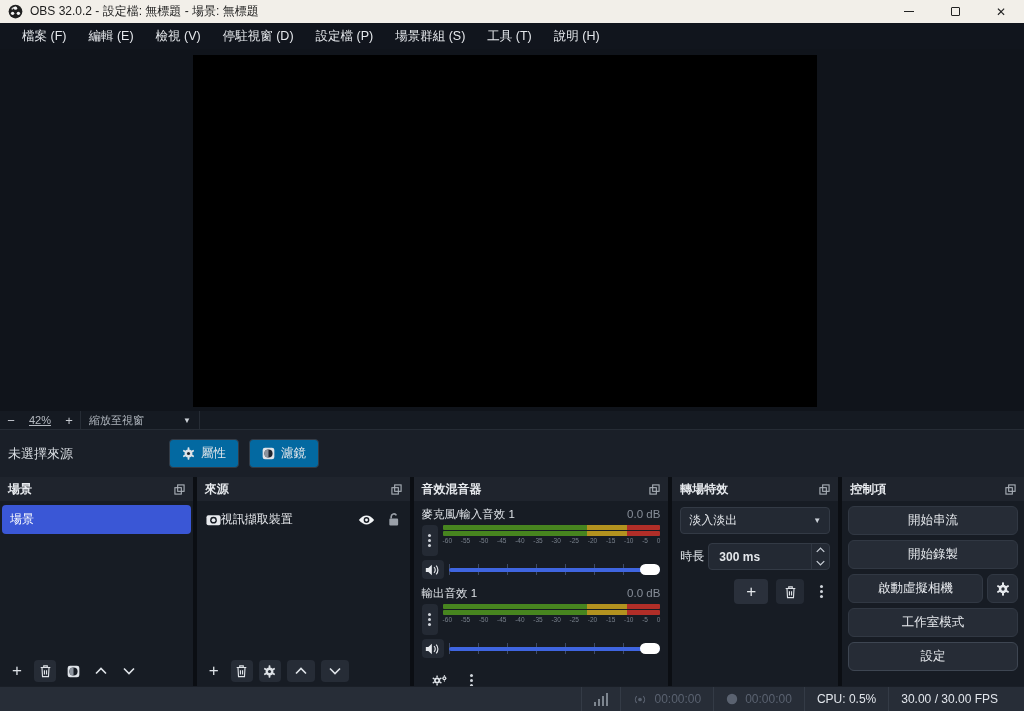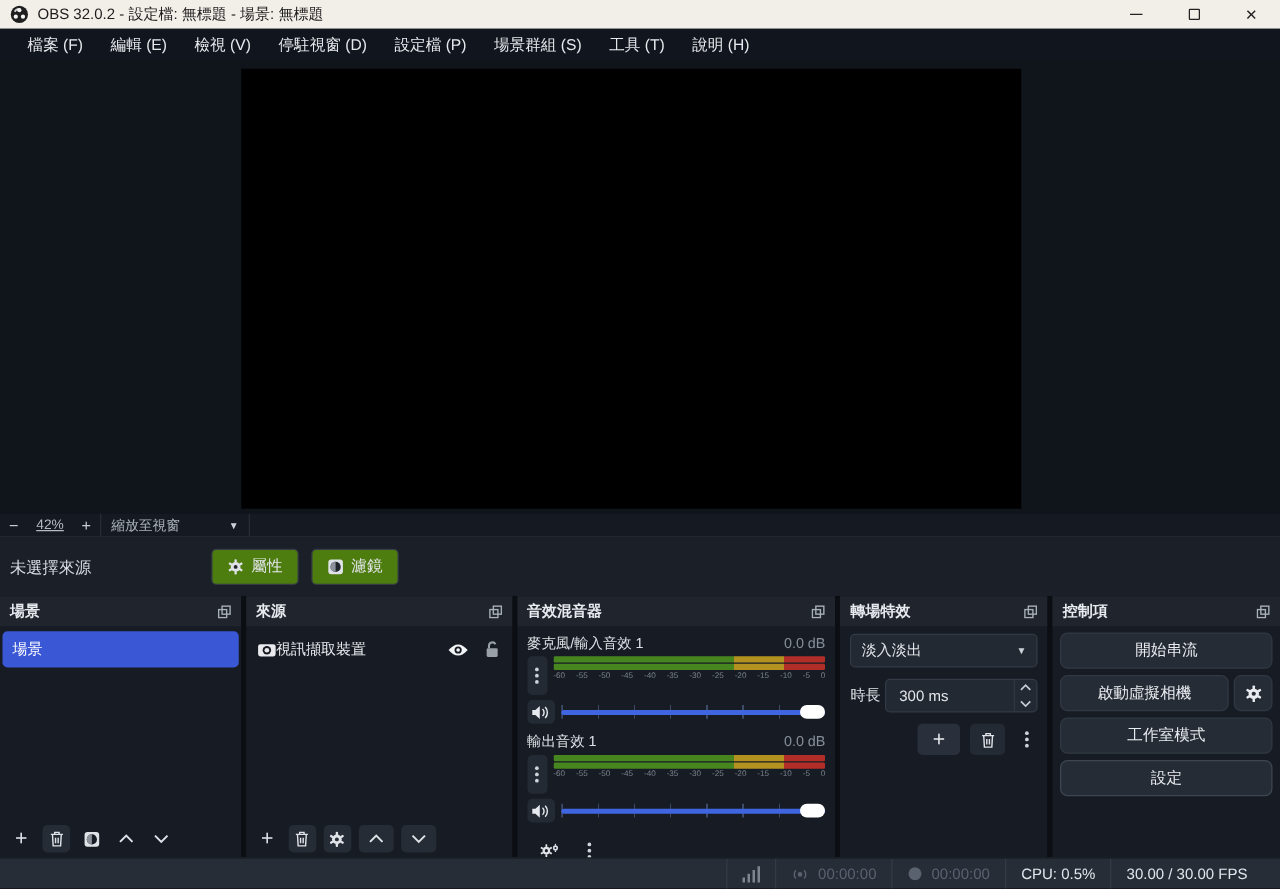--- a/index.html
+++ b/index.html
@@ -28,21 +28,21 @@
   .zoomrow { position:absolute; left:0; top:411px; width:1024px; height:19px; background:#151a22; border-bottom:1px solid #262c35; display:flex; align-items:center; font-size:11px; color:#b6bbc2; }
   .zoomrow .zbtn { width:22px; text-align:center; font-size:13px; color:#c7ccd2; }
   .zoomrow .zlevel { width:36px; text-align:center;text-decoration:underline; }
   .zoom-dd { display:flex; align-items:center; width:118px; padding-left:8px; color:#aeb4bc; }
   .zoom-dd .arrow { margin-left:auto; margin-right:8px; font-size:8px; color:#cdd2d8; }
   .zoom-sep { width:1px; height:100%; background:#262c35; }
 
   
   .contextbar { position:absolute; left:0; top:430px; width:1024px; height:47px; background:#1a1f28; display:flex; align-items:center; }
   .nosource { margin-left:8px; font-size:13px; color:#d9dde2; }
-  .ctx-btn { height:29px; display:flex; align-items:center; gap:6px; background:#4d7c0f; border:1px solid #343b46; border-radius:4px; padding:0 12px; font-size:12.5px; color:#e3e6ea; margin-left:10px; }
+  .ctx-btn { height:29px; display:flex; align-items:center; gap:6px; background:#0369a1; border:1px solid #343b46; border-radius:4px; padding:0 12px; font-size:12.5px; color:#e3e6ea; margin-left:10px; }
   .ctx-btn:first-of-type { margin-left:96px; }
 
   
   .docks { position:absolute; left:0; top:477px; width:1024px; height:209px; background:#0b0e13; display:flex; }
   .gutter { width:4px; background:#0b0e13; }
   .panel { background:#171c24; display:flex; flex-direction:column; }
   .panel-head { height:24px; background:#1f242d; display:flex; align-items:center; padding:0 8px; flex:none; }
   .panel-title { font-size:12px; font-weight:600; color:#e7eaee; }
   .popup-ico { margin-left:auto; color:#aab0b8; display:flex; }
   .panel-body { flex:1; position:relative; }
@@ -81,21 +81,21 @@
   .slider .handle { position:absolute; right:0; top:1px; width:20px; height:11px; background:#fff; border-radius:6px; }
   .mixer-foot { display:flex; align-items:center; gap:22px; padding:4px 4px 0 10px; height:26px; }
 
   
   .trans-body { padding:6px 8px; font-size:12px; }
   .dropdown { height:27px; background:#232933; border:1px solid #333a45; border-radius:4px; display:flex; align-items:center; padding:0 8px; color:#e4e7eb; }
   .dropdown .arrow { margin-left:auto; font-size:8px; color:#ccd1d8; }
   .dur-row { display:flex; align-items:center; margin-top:9px; }
   .dur-label { width:28px; color:#dde1e6; }
   .spinbox { flex:1; height:27px; background:#232933; border:1px solid #333a45; border-radius:4px; display:flex; overflow:hidden; }
-  .spin-val { flex:1; display:flex; align-items:center; padding-left:10px; color:#e4e7eb; }
+  .spin-val { flex:1; display:flex; align-items:center; padding-left:10px; color:#e4e7eb;font-weight:bold; }
   .spin-arrows { width:18px; display:flex; flex-direction:column; border-left:1px solid #303742; }
   .spin-arrows > div { flex:1; display:flex; align-items:center; justify-content:center; color:#c6ccd4; }
   .trans-btns { display:flex; justify-content:flex-end; align-items:center; gap:8px; margin-top:9px; }
   .tb { height:25px; display:flex; align-items:center; justify-content:center; border-radius:4px; color:#e4e7eb; }
   .tb.plus { width:34px; background:#2a303b; font-size:17px; }
   .tb.trash { width:28px; background:#242a34; }
   .tb.kebab { width:18px; }
 
   
   .ctrl-body { padding:5px 6px; display:flex; flex-direction:column; gap:5px; }
@@ -503,20 +503,21 @@
         <span class="panel-title">控制項</span>
         <span class="popup-ico">
           <svg width="11" height="11" viewBox="0 0 12 12" fill="none" stroke="currentColor" stroke-width="1.2">
               <rect x="1" y="4" width="7" height="7"></rect>
               <rect x="4" y="1" width="7" height="7"></rect>
             </svg>
         </span>
       </div>
       <div class="panel-body ctrl-body">
         <div class="ctrl-btn">開始串流</div>
+        <div class="ctrl-btn">開始錄製</div>
         <div class="ctrl-row">
           <div class="ctrl-btn">啟動虛擬相機</div>
           <div class="ctrl-btn ctrl-gear">
             <svg width="14" height="14" viewBox="0 0 20 20">
                 <g fill="#e8ebef">
                   <circle cx="10" cy="10" r="6"></circle>
                   <rect x="8.6" y="0.5" width="2.8" height="4.4" rx="1"></rect>
                   <rect x="8.6" y="15.1" width="2.8" height="4.4" rx="1"></rect>
                   <rect x="8.6" y="0.5" width="2.8" height="4.4" rx="1" transform="rotate(60 10 10)"></rect>
                   <rect x="8.6" y="15.1" width="2.8" height="4.4" rx="1" transform="rotate(60 10 10)"></rect>

